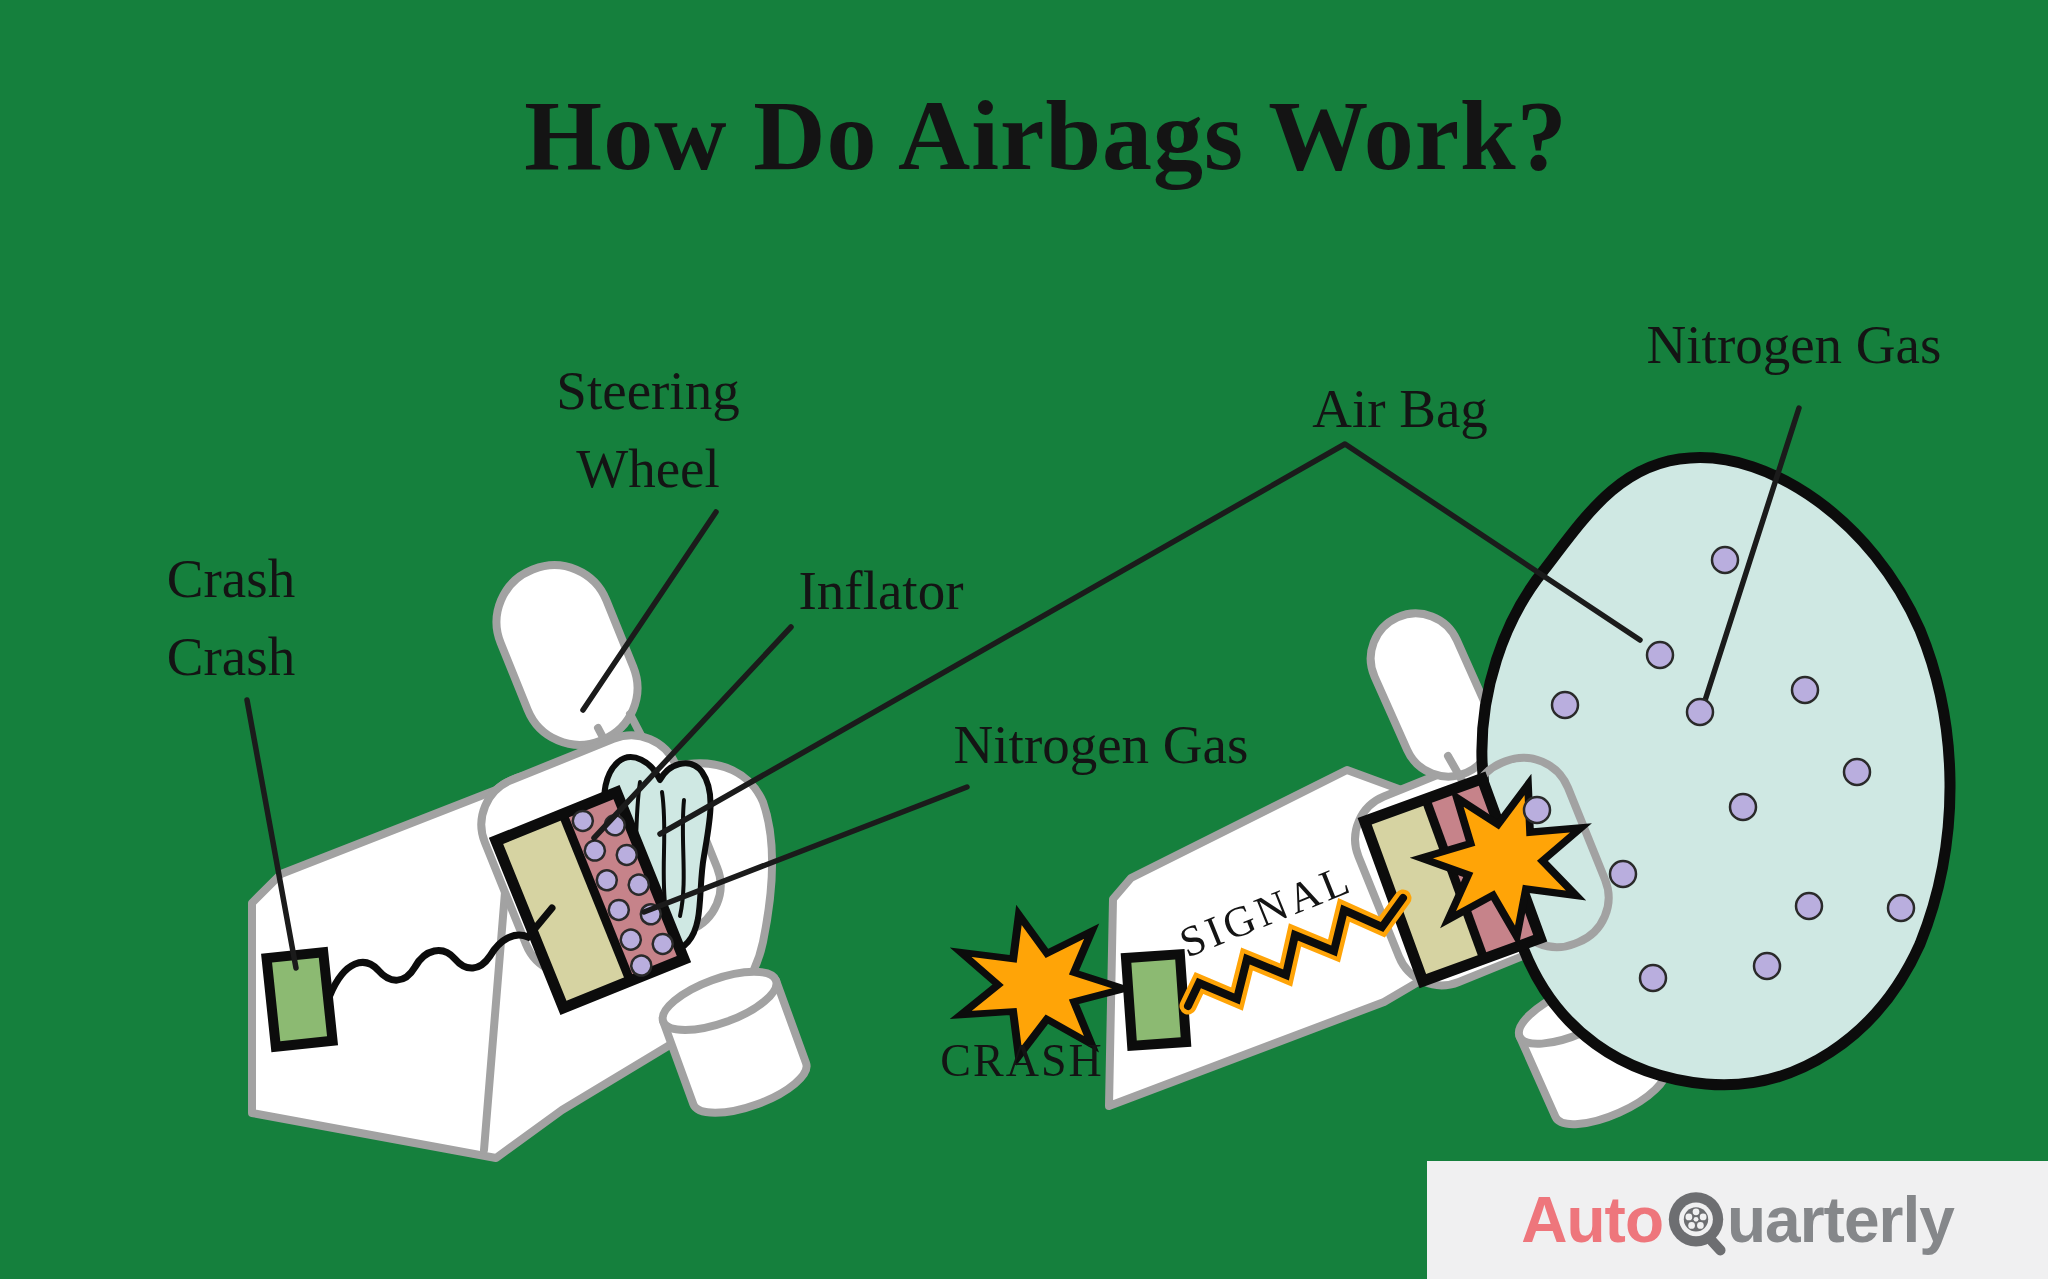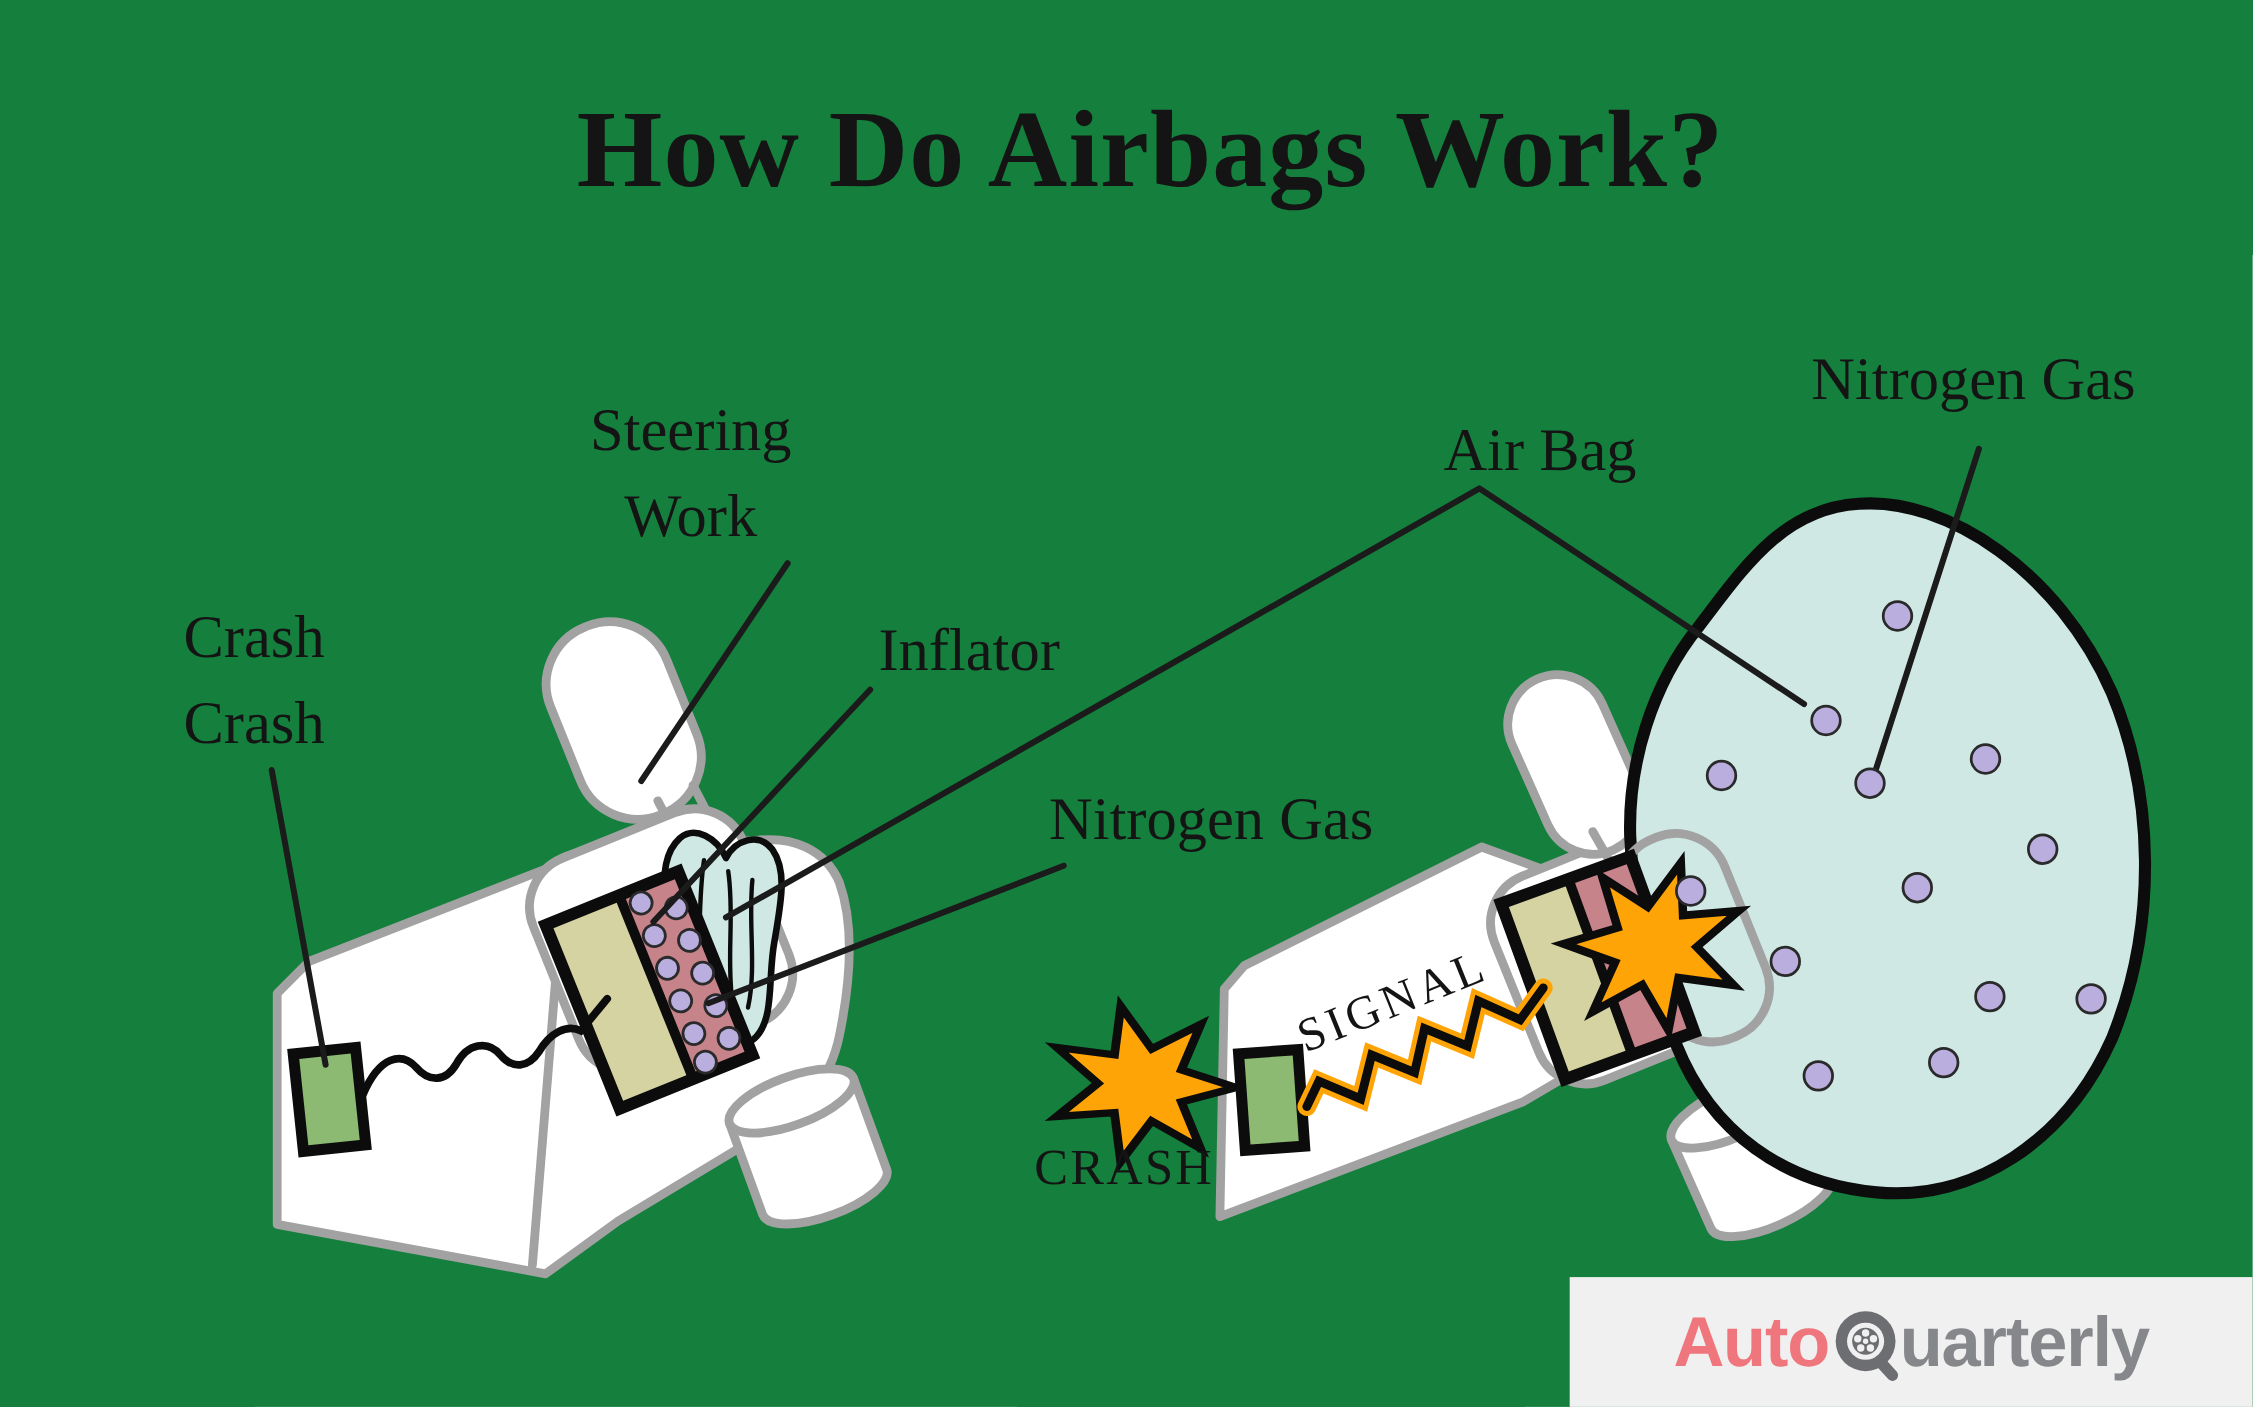--- a/index.html
+++ b/index.html
@@ -173,23 +173,23 @@
       <circle class="molecule" cx="1623" cy="874" r="13"></circle>
       <circle class="molecule" cx="1809" cy="906" r="13"></circle>
       <circle class="molecule" cx="1901" cy="908" r="13"></circle>
       <circle class="molecule" cx="1767" cy="966" r="13"></circle>
       <circle class="molecule" cx="1653" cy="978" r="13"></circle>
     </g>
   </svg>
 
   <div class="title">How Do Airbags Work?</div>
 
-  <div class="label" style="left:628px;top:352px;">
+  <div class="label" style="left:648px;top:352px;">
     <div>Steering</div>
-    <div>Work</div>
+    <div>Wheel</div>
   </div>
 
   <div class="label" style="left:231px;top:540px;">
     <div>Crash</div>
     <div>Crash</div>
   </div>
 
   <div class="label" style="left:881px;top:552px;text-align:right;">Inflator</div>
 
   <div class="label" style="left:1101px;top:706px;">Nitrogen Gas</div>

